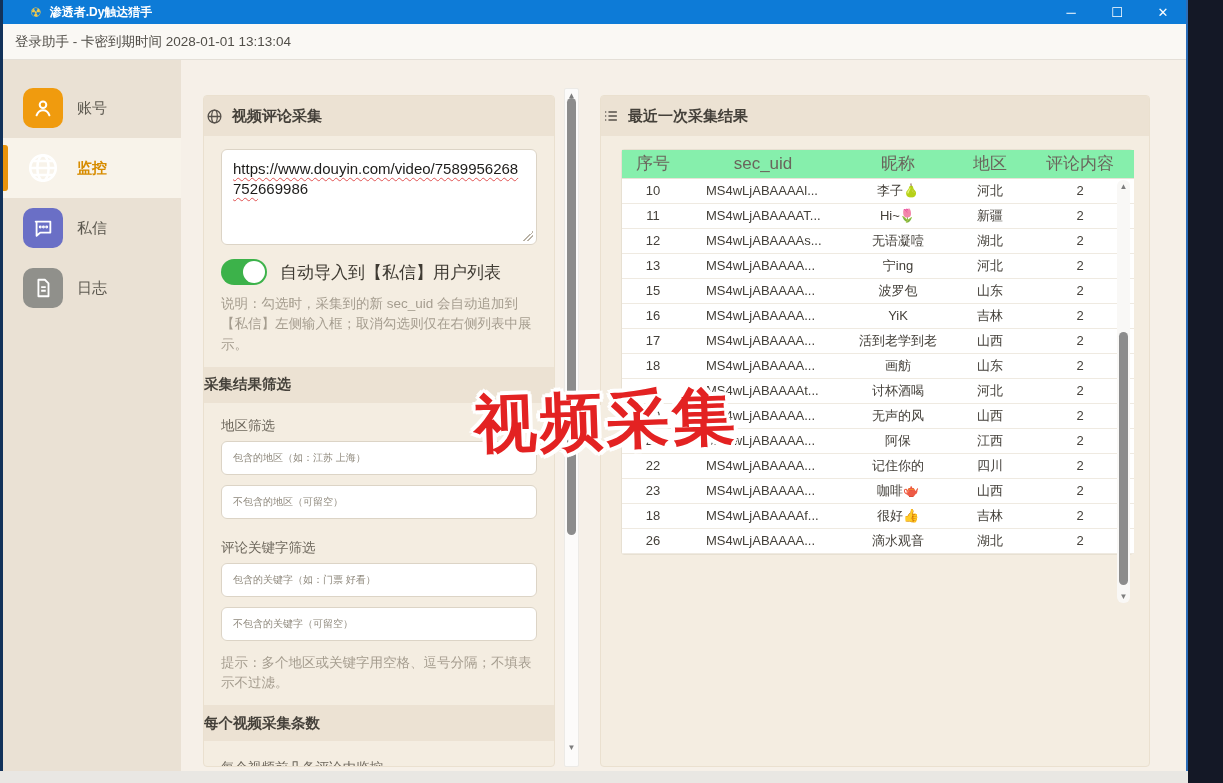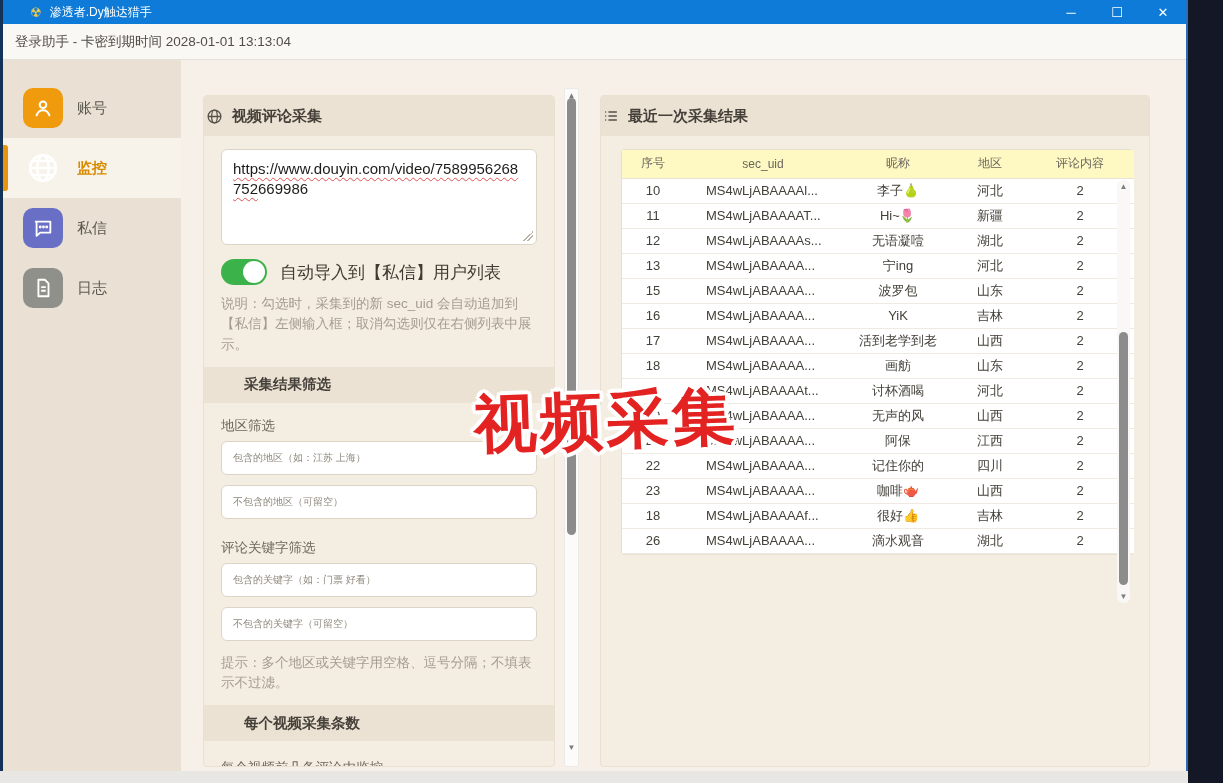--- a/index.html
+++ b/index.html
@@ -9,21 +9,21 @@
 
   
   .window { position:absolute; left:0; top:0; width:1188px; height:771px;
     background:#f6f0e8; border-left:3px solid #12325a; border-right:2px solid #2c6db8; overflow:hidden; }
   .bottom-strip { position:absolute; left:0; top:771px; width:1188px; height:12px; background:#e9e7e3; }
 
   
   .titlebar { position:absolute; left:0; top:0; width:100%; height:24px; background:#0d7bd7;
     display:flex; align-items:center; color:#fff; }
   .app-icon { margin-left:27px; font-size:13px; color:#f2c94c; line-height:1; }
-  .app-title { margin-left:8px; font-size:12px; }
+  .app-title { margin-left:8px; font-size:12px;font-weight:bold; }
   .win-controls { margin-left:auto; display:flex; height:100%; }
   .win-btn { width:46px; height:100%; display:flex; align-items:center; justify-content:center;
     font-size:13px; color:#fff; cursor:pointer; }
 
   
   .subheader { position:absolute; left:0; top:24px; width:100%; height:36px; background:#faf8f4;
     border-bottom:1px solid #e4dfd7; display:flex; align-items:center; }
   .subheader span { margin-left:12px; font-size:13.5px; color:#524f49; }
 
   
@@ -43,21 +43,21 @@
   
   .content { position:relative; flex:1; height:100%; background:#f6f0e8; overflow:hidden; }
 
   .card { position:absolute; background:#f4ede1; border:1px solid #eae0cf; border-radius:4px; overflow:hidden; }
   .card-left  { left:22px;  top:35px; width:352px; height:672px; }
   .card-right { left:419px; top:35px; width:550px; height:672px; }
 
   .card-head { height:40px; background:#ece2d3; display:flex; align-items:center; padding-left:2px;
     font-size:15px; font-weight:bold; color:#45413a; }
   .card-head .hicon { margin-right:9px; display:flex; }
-  .sect-head { height:36px; background:#ece2d3; display:flex; align-items:center; padding-left:40px;
+  .sect-head { height:36px; background:#ece2d3; display:flex; align-items:center; 
     font-size:14.5px; font-weight:bold; color:#45413a; margin-top:12px; }
   .pad { padding:13px 17px 0 17px; }
 
   .urlbox { width:100%; height:96px; background:#fff; border:1px solid #dcd4c6; border-radius:6px;
     padding:9px 11px; font-size:15px; color:#1d1c1a; line-height:1.35; word-break:break-all;
     position:relative; cursor:text; }
   .urlbox .squig { text-decoration-line:underline; text-decoration-style:wavy;
     text-decoration-color:#e05252; text-decoration-thickness:1px; text-underline-offset:3px; }
   .resize-grip { position:absolute; right:3px; bottom:3px; width:10px; height:10px;
     background:linear-gradient(135deg,transparent 50%,#b9b2a5 50%,#b9b2a5 57%,transparent 57%,transparent 70%,#b9b2a5 70%,#b9b2a5 77%,transparent 77%); }
@@ -78,21 +78,21 @@
   
   .vscroll { position:absolute; width:15px; background:#fcfbfa; border:1px solid #eceae6; border-radius:2px; }
   .vscroll-left { left:383px; top:28px; height:679px; }
   .arrow { position:absolute; left:0; width:100%; text-align:center; font-size:8px; color:#7d7d7d; }
   .thumb { position:absolute; left:2px; width:9px; background:#8c8c8c; border-radius:5px; }
 
   
   .tablewrap { position:absolute; left:20px; top:53px; width:512px; background:#fff;
     border:1px solid #e7e0d2; border-radius:3px; }
   table { border-collapse:collapse; width:100%; table-layout:fixed; }
-  thead th { height:28px; background:#fef9c3; font-size:12px; font-weight:normal; color:#6a655c;
+  thead th { height:28px; background:#86efac; font-size:17px; font-weight:normal; color:#6a655c;
     border-bottom:1px solid #e9e3d7; }
   tbody td { height:25px; font-size:13px; color:#44403a; text-align:center;
     border-bottom:1px solid #efeae1; background:#fff; white-space:nowrap; overflow:hidden; }
   td.uidcol { text-align:left; padding-left:22px; }
   .tbl-scroll { position:absolute; right:2px; top:30px; width:13px; height:423px;
     background:#f9f8f6; border-radius:6px; }
 
   
   .watermark { position:absolute; left:293px; top:318px; font-size:63px; font-weight:900;
     letter-spacing:3px; color:#e32222; transform:rotate(-2deg); white-space:nowrap; z-index:50;

